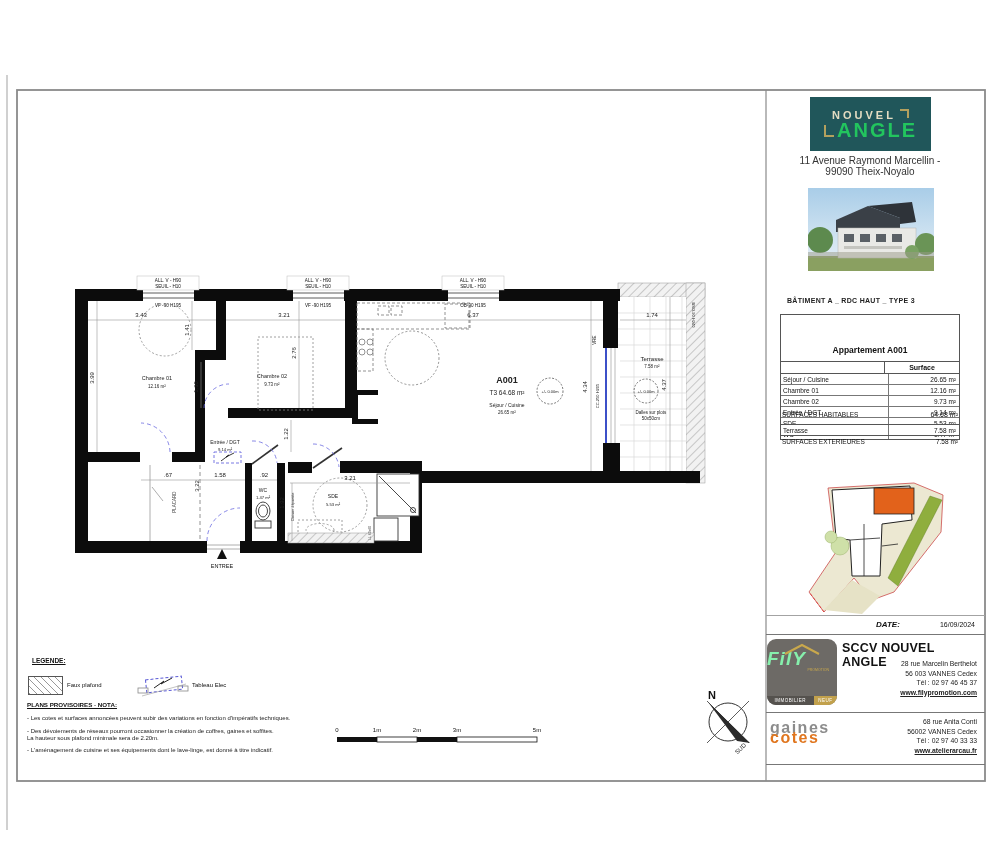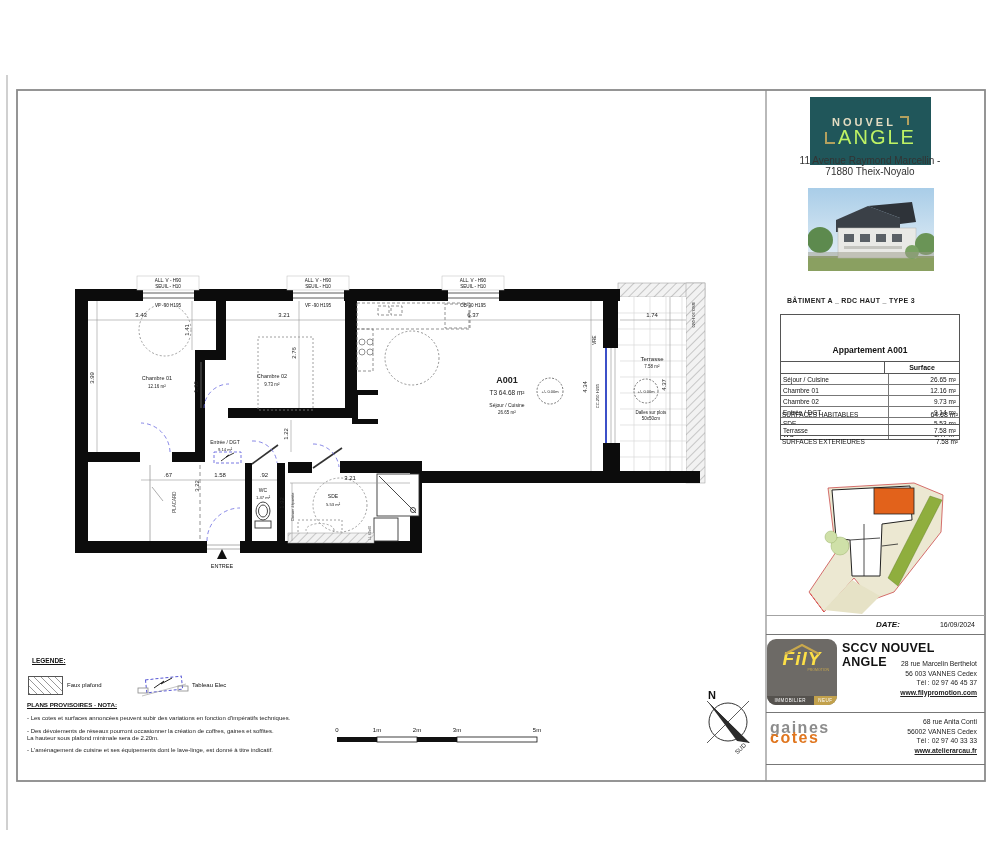--- a/index.html
+++ b/index.html
@@ -1,26 +1,26 @@
 <!DOCTYPE html>
 <html><head>
 <meta charset="utf-8">
 <style>
   html,body{margin:0;padding:0;background:#fff;}
   .sheet{position:relative;width:1000px;height:857px;background:#fff;overflow:hidden;
          font-family:"Liberation Sans",sans-serif;color:#111;}
   .abs{position:absolute;}
   svg{display:block;}
   
-  .logo-box{left:810px;top:97px;width:121px;height:68px;background:#20565a;
+  .logo-box{left:810px;top:97px;width:121px;height:54px;background:#20565a;
             display:flex;flex-direction:column;align-items:center;justify-content:center;}
   .logo-l1{color:#e3dcc2;font-size:11px;font-weight:bold;letter-spacing:3px;position:relative;}
   .logo-corner{display:inline-block;width:7px;height:7px;border-top:2px solid #b3a05e;
                border-right:2px solid #b3a05e;margin-left:4px;vertical-align:top;}
-  .logo-l2{color:#bef264;font-size:20px;font-weight:normal;letter-spacing:2px;line-height:18px;position:relative;}
+  .logo-l2{color:#22c55e;font-size:20px;font-weight:bold;letter-spacing:2px;line-height:18px;position:relative;}
   .logo-angle{display:inline-block;width:8px;height:10px;border-left:2px solid #b3a05e;
               border-bottom:2px solid #b3a05e;margin-right:3px;}
   .addr{left:775px;top:155px;width:190px;text-align:center;font-size:10px;color:#333;line-height:11px;}
   .batiment{left:787px;top:297px;font-size:7px;font-weight:bold;color:#222;letter-spacing:.3px;}
   .pt{left:780px;top:314px;width:178px;border:1px solid #555;background:#fff;font-size:6.5px;}
   .pt-title{text-align:center;font-weight:bold;font-size:8.5px;padding:6px 0;border-bottom:1px solid #555;margin-top:24px;}
   .pt-sub{display:flex;border-bottom:1px solid #555;}
   .pt-sub .sl{width:103px;}
   .pt-sub .sv{flex:1;border-left:1px solid #555;text-align:center;font-weight:bold;font-size:7px;padding:2px 0;}
   .srow{display:flex;border-bottom:.5px solid #777;}
@@ -33,21 +33,21 @@
   .ext .sl{width:103px;padding:1.5px 2px;}
   .ext .sv{flex:1;border-left:.5px solid #777;text-align:right;padding:1.5px 3px;}
   .ext2{left:782px;top:438px;width:176px;display:flex;justify-content:space-between;font-size:6.5px;}
   .date-row{left:766px;top:615px;width:219px;height:18px;border-top:1px solid #a3a3a3;border-bottom:1px solid #777;}
   .date-lab{position:absolute;left:110px;top:4px;font-size:8px;font-weight:bold;font-style:italic;}
   .date-val{position:absolute;right:10px;top:5px;font-size:7px;}
   .blocks{left:766px;top:633px;width:219px;height:131px;border-bottom:1px solid #777;}
   .blk-div{position:absolute;left:0;top:79px;width:219px;border-top:1px solid #777;}
   .fily-logo{position:absolute;left:1px;top:6px;width:70px;height:66px;background:#6d6a66;border-radius:9px;
              overflow:hidden;}
-  .fily-name{color:#fde047;font-size:19px;font-weight:bold;font-style:italic;text-align:center;margin-top:9px;letter-spacing:1px;}
+  .fily-name{color:#86efac;font-size:19px;font-weight:bold;font-style:italic;margin-top:9px;letter-spacing:1px;}
   .fily-sub{color:#c9a84c;font-size:3.5px;text-align:right;margin-right:8px;margin-top:-2px;}
   .fily-banner{position:absolute;bottom:0;left:0;width:100%;display:flex;font-size:4.5px;color:#fff;text-align:center;}
   .fily-banner .b1{flex:2;background:#55524e;padding:2px 0;letter-spacing:.5px;}
   .fily-banner .b2{flex:1;background:#c2a14c;padding:2px 0;letter-spacing:.5px;}
   .sccv-name{position:absolute;left:76px;top:8px;width:140px;font-size:12.5px;font-weight:bold;letter-spacing:.2px;}
   .sccv-addr{position:absolute;right:8px;top:26px;width:150px;text-align:right;font-size:6.8px;line-height:9.5px;color:#222;}
   .web{font-weight:bold;text-decoration:underline;}
   .arcau-logo{position:absolute;left:4px;top:88px;line-height:13px;}
   .arcau-l1{color:#8c8c8c;font-weight:bold;font-size:16px;letter-spacing:1.5px;}
   .arcau-l2{color:#e0761f;font-weight:bold;font-size:16px;letter-spacing:1.5px;margin-top:-3px;}
@@ -306,21 +306,21 @@
     </g>
   </svg>
 
   <div class="abs logo-box">
     <div class="logo-l1"><span>NOUVEL</span><span class="logo-corner"></span></div>
     <div class="logo-l2"><span class="logo-angle"></span><span>ANGLE</span></div>
   </div>
 
   <div class="abs addr">
     <div>11 Avenue Raymond Marcellin -</div>
-    <div>71880 Theix-Noyalo</div>
+    <div>99090 Theix-Noyalo</div>
   </div>
 
   <svg class="abs" style="left:808px;top:188px" width="126" height="83" viewBox="0 0 126 83">
     <defs>
       <linearGradient id="sky" x1="0" y1="0" x2="0" y2="1">
         <stop offset="0" stop-color="#a9cde8"></stop>
           <stop offset="1" stop-color="#eaf2f7"></stop>
       </linearGradient>
     </defs>
     <rect width="126" height="83" fill="url(#sky)"></rect>

